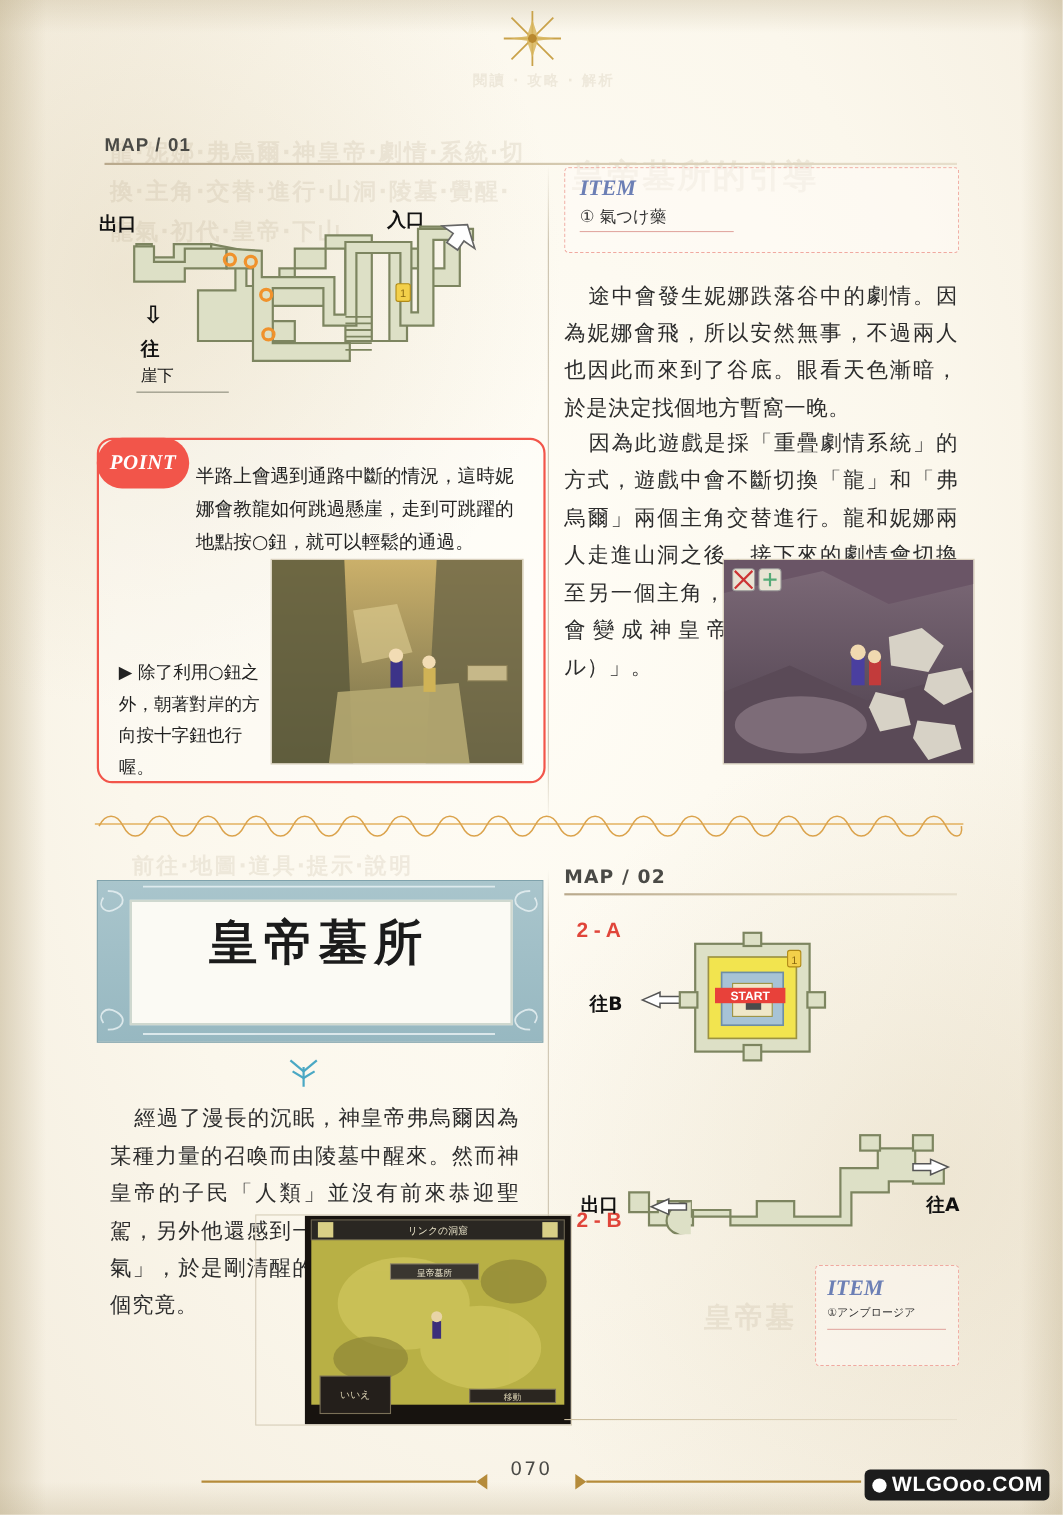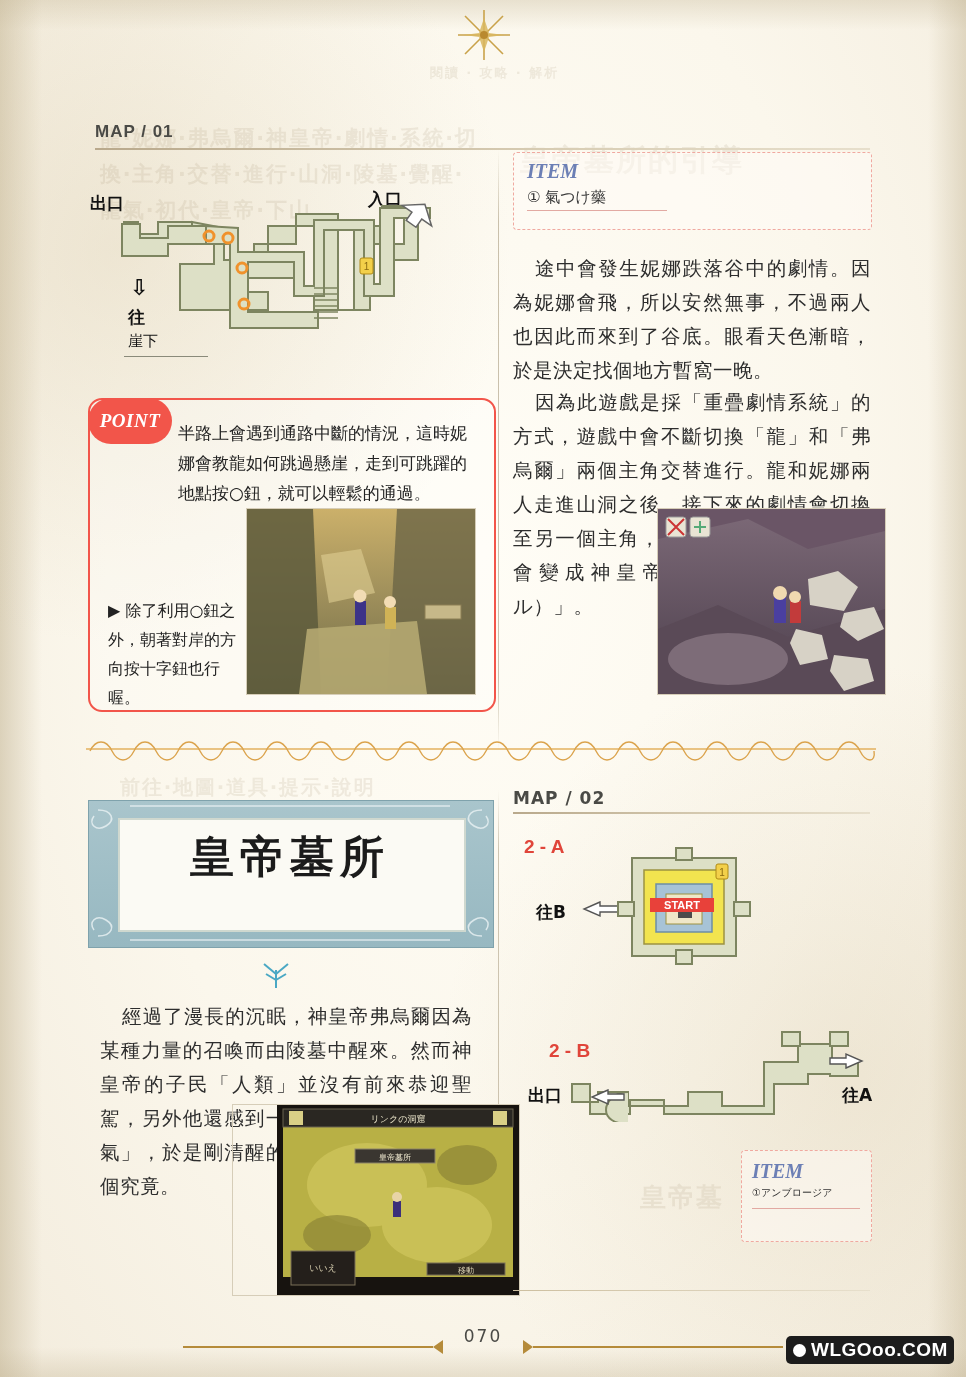--- a/index.html
+++ b/index.html
@@ -152,21 +152,21 @@
     <circle cx="32" cy="27" r="4" fill="#b9892f"></circle>
   </svg>
 
   <div class="hdr-label">MAP / 01</div>
   <div class="hdr-rule"></div>
 
   <div class="col-div"></div>
   <div class="col-div2"></div>
 
   <div class="mlabel" style="left:90px;top:192px;">出口</div>
-  <div class="mlabel" style="left:368px;top:188px;">入口</div>
+  <div class="mlabel" style="left:352px;top:188px;">入口</div>
   <div class="mlabel" style="left:130px;top:275px;font-size:22px;">⇩</div>
   <div class="mlabel" style="left:128px;top:306px;">往</div>
   <div class="mlabel small" style="left:128px;top:332px;">崖下</div>
   <div style="position:absolute;left:124px;top:356px;width:84px;height:1px;background:#8a8a7a;"></div>
 
   <svg class="mapsvg" style="left:118px;top:200px;width:330px;height:155px;" viewBox="0 0 330 155">
     <g fill="#dde0c6" stroke="#7d8560" stroke-width="2">
 
       <path d="M6 22 L6 52 L44 52 L44 40 L74 40 L74 22 L40 22 L40 34 L20 34 L20 22 Z"></path>
 
@@ -370,21 +370,21 @@
       <rect x="154" y="56" width="16" height="14"></rect>
       <rect x="96" y="104" width="16" height="14"></rect>
       <rect x="96" y="2" width="16" height="12"></rect>
     </g>
     <g>
       <rect x="136" y="18" width="12" height="15" rx="2" fill="#f3d04a" stroke="#b08a17"></rect>
       <text x="142" y="30" font-size="10" text-anchor="middle" fill="#8a6a10" font-family="Liberation Sans,sans-serif">1</text>
     </g>
   </svg>
 
-  <div class="red-lbl" style="left:524px;top:1040px;margin-left:25px;">2 - B</div>
+  <div class="red-lbl" style="left:524px;top:1099px;">2 - B</div>
   <div class="mlabel" style="left:528px;top:1084px;">出口</div>
   <div class="mlabel" style="left:842px;top:1084px;">往A</div>
 
   <svg class="mapsvg" style="left:568px;top:1026px;width:300px;height:96px;" viewBox="0 0 300 96">
     <g fill="#dde0c6" stroke="#7d8560" stroke-width="2">
       <path d="M4 58 L4 76 L30 76 L30 66 L60 66 L60 80 L120 80 L120 66 L154 66 L154 80 L196 80 L196 36 L230 36 L230 18 L264 18 L264 36 L290 36 L290 50 L262 50 L262 48 L240 48 L240 58 L206 58 L206 88 L96 88 L96 74 L62 74 L62 88 L22 88 L22 58 Z"></path>
       <path d="M60 66 c-14 0 -22 10 -22 18 c0 8 8 14 22 14"></path>
       <rect x="214" y="6" width="18" height="14"></rect>
       <rect x="262" y="6" width="18" height="14"></rect>
     </g>

